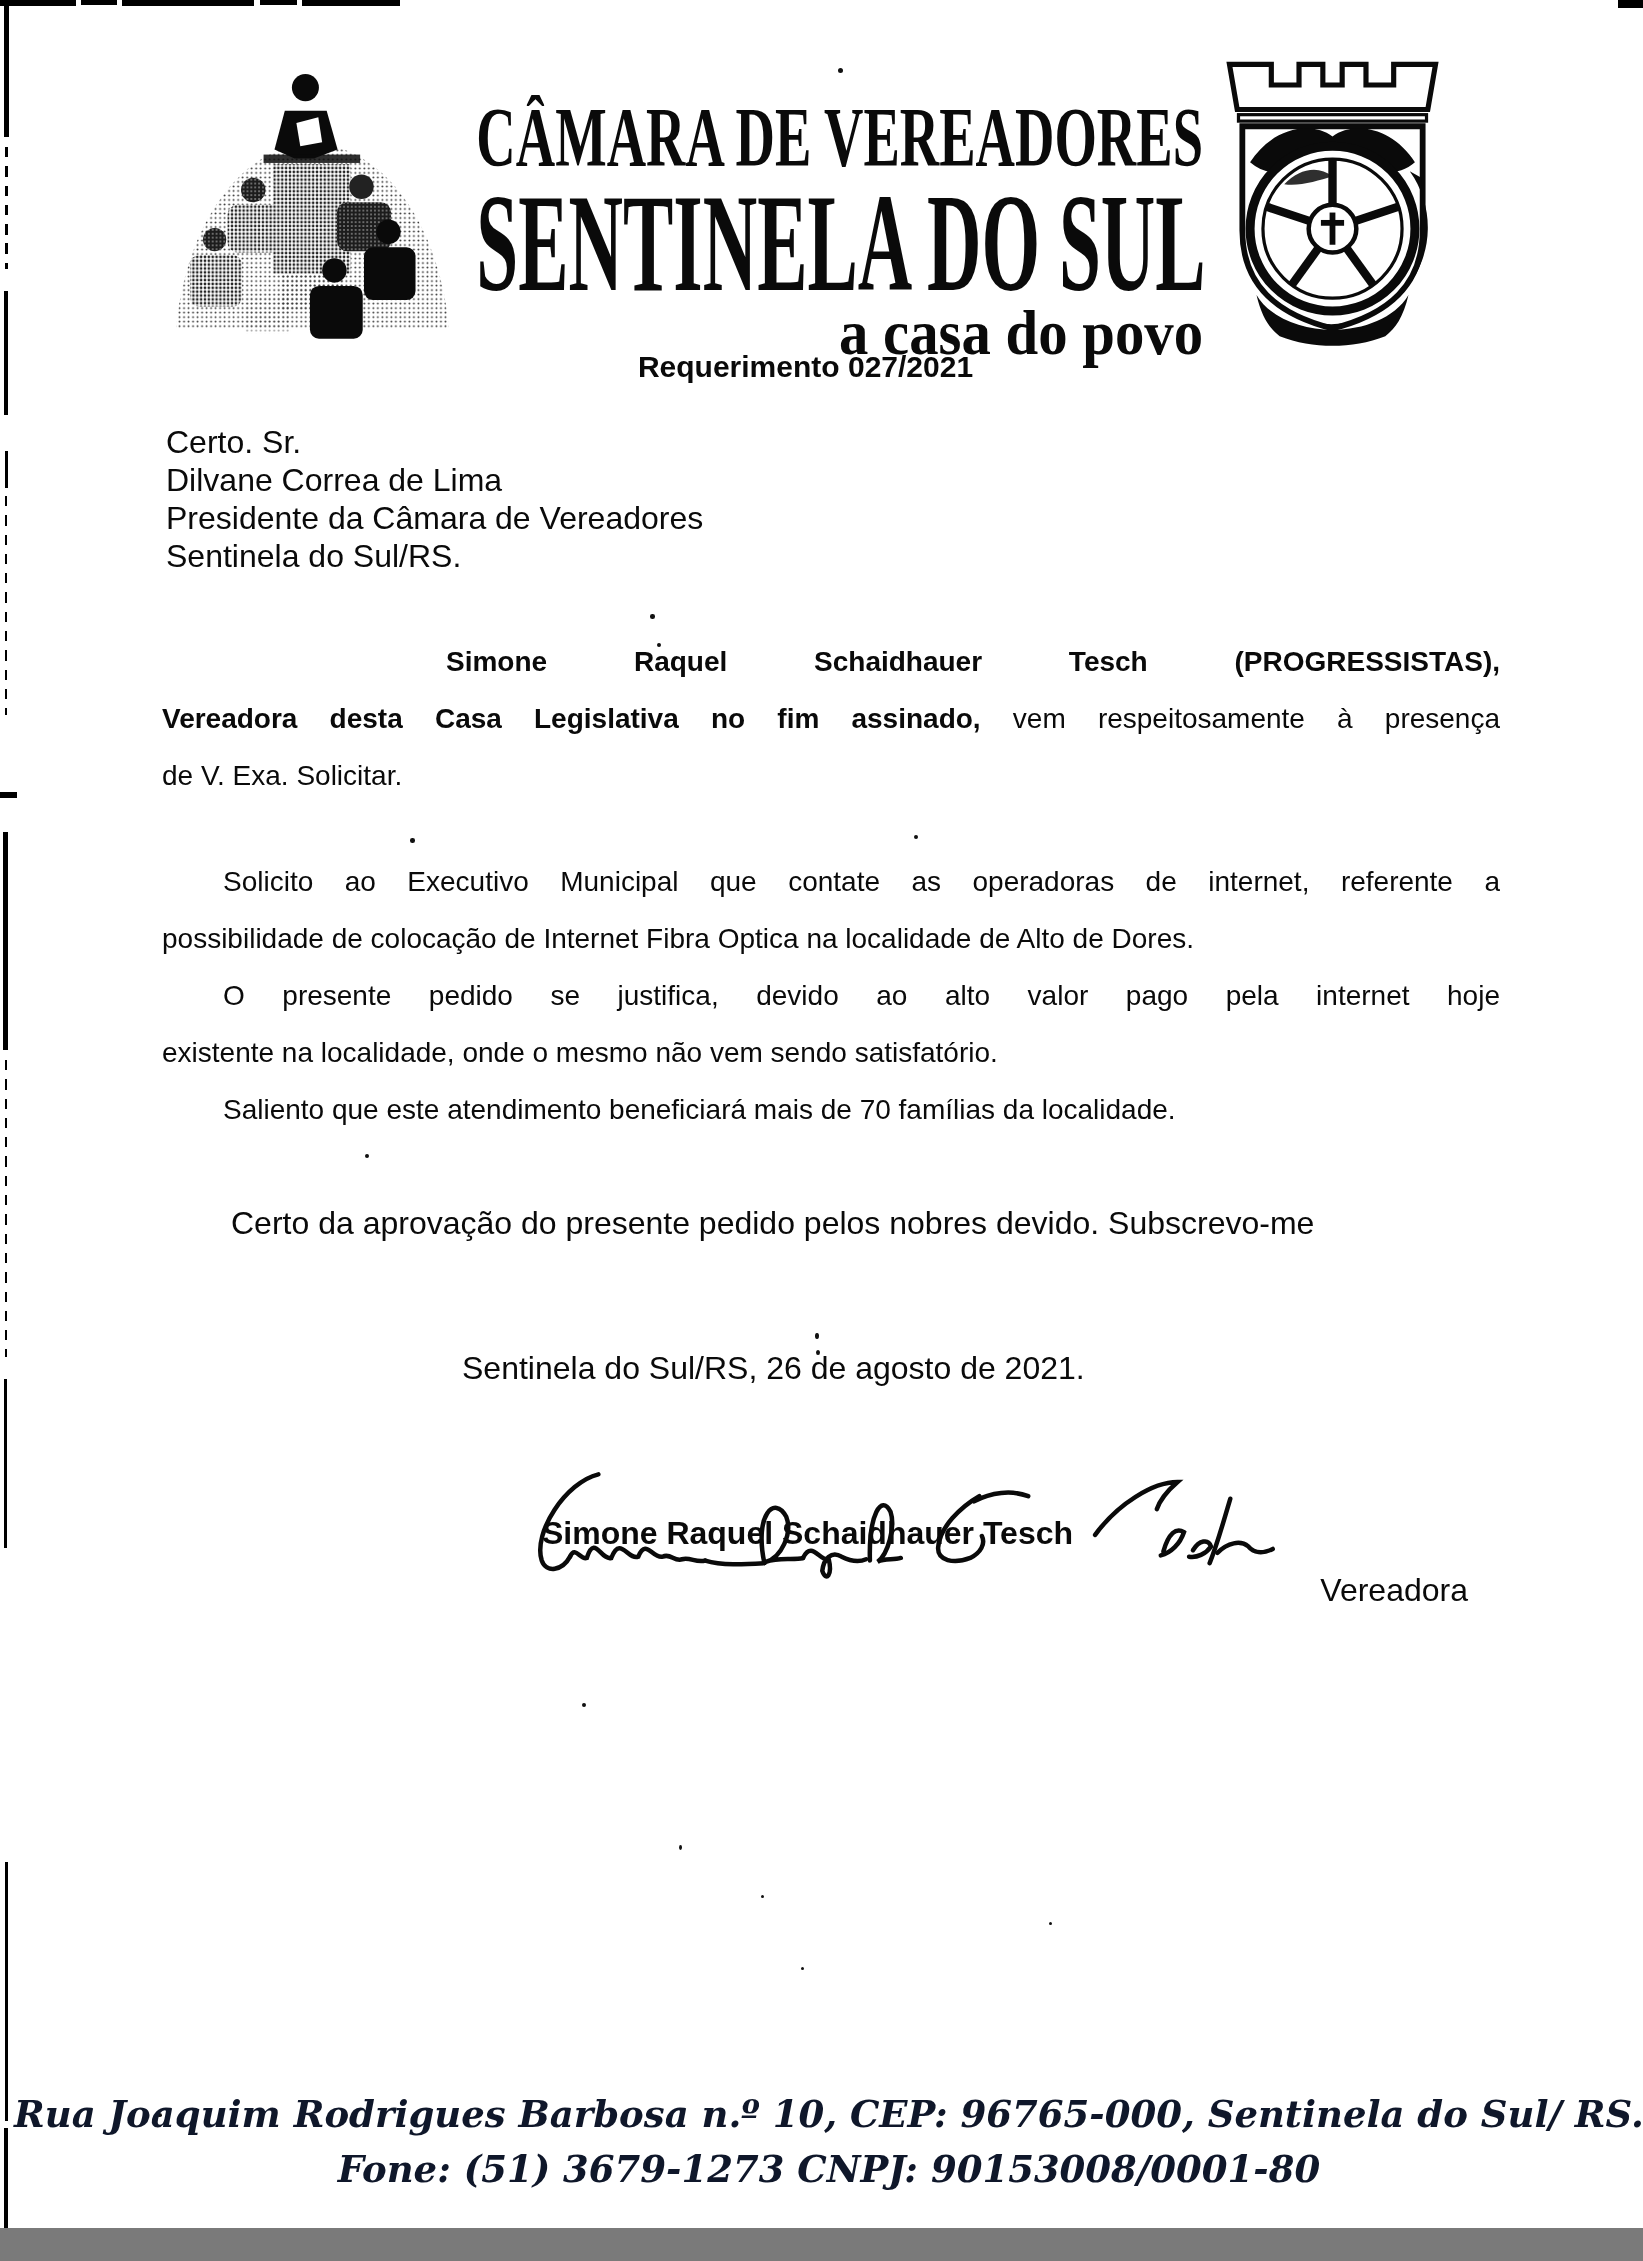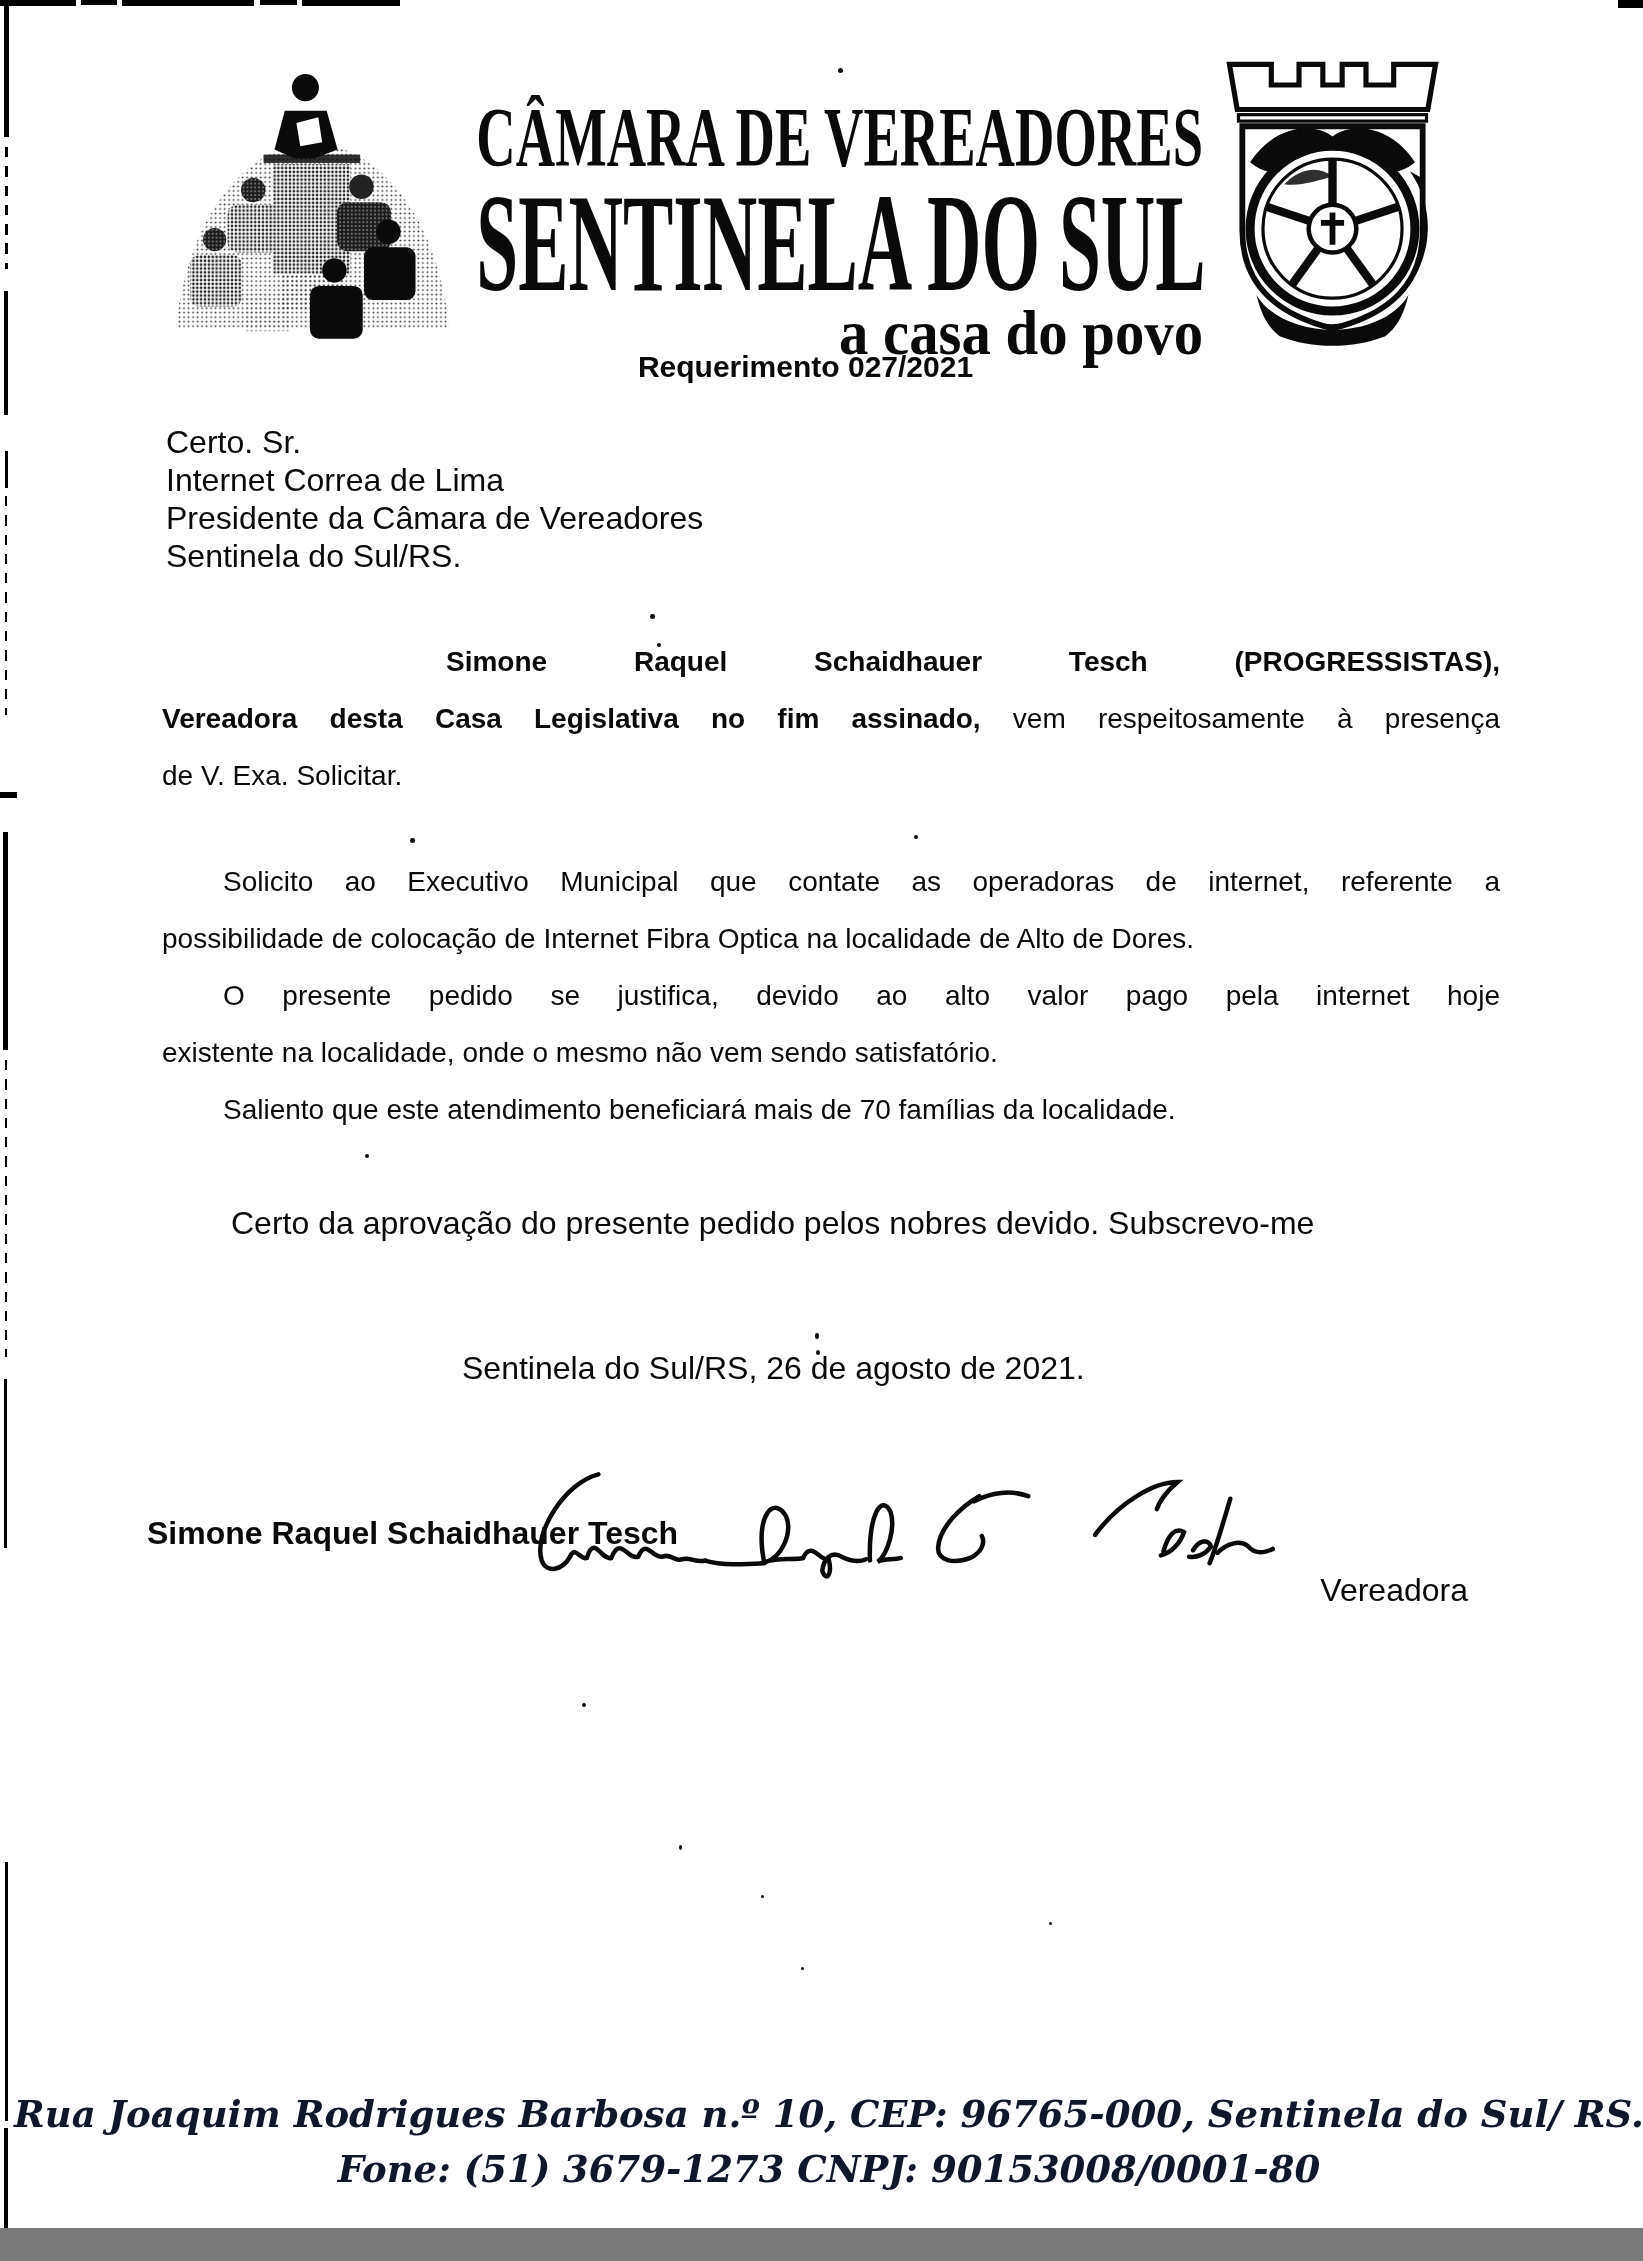--- a/index.html
+++ b/index.html
@@ -26,21 +26,21 @@
   .para .tline{height:57px;overflow:hidden;}
   .para .tline.just{text-align:justify;text-align-last:justify;}
   .b{font-weight:bold;}
   #p-intro{top:633px;}
   #p-request{top:853px;}
   .closing{position:absolute;top:1195px;left:231px;font-size:32px;line-height:57px;}
   .dateline{position:absolute;top:1340px;left:462px;font-size:32px;line-height:57px;}
   
   .sig-svg{position:absolute;left:483px;top:1437px;}
   .sig-name{
-    position:absolute;top:1515px;left:147px;width:1321px;
+    position:absolute;top:1515px;left:147px;width:1321px;text-align:center;
     font-size:32px;font-weight:bold;line-height:36px;
   }
   .sig-role{
     position:absolute;top:1572px;left:147px;width:1321px;text-align:right;
     font-size:32px;line-height:36px;
   }
   
   .letter-footer{
     position:absolute;top:2087px;left:14px;width:1630px;text-align:center;
     font-family:"DejaVu Serif","Liberation Serif",serif;font-style:italic;font-weight:bold;
@@ -158,21 +158,21 @@
       </g>
 
       <path d="M 52 368 C 95 440 245 440 288 368 C 280 402 268 420 252 432 C 200 452 140 452 88 432 C 72 420 60 402 52 368 Z" fill="#0a0a0a"></path>
     </svg>
   </header>
 
   <div class="doc-title">Requerimento 027/2021</div>
 
   <div class="recipient" id="recipient">
       <div>Certo. Sr.</div>
-      <div>Internet Correa de Lima</div>
+      <div>Dilvane Correa de Lima</div>
       <div>Presidente da Câmara de Vereadores</div>
       <div>Sentinela do Sul/RS.</div>
     </div>
 
   <div class="para" id="p-intro">
       <div class="tline just" style="text-indent: 284px;"><span class="b">Simone Raquel Schaidhauer Tesch (PROGRESSISTAS),</span></div>
       <div class="tline just" style="text-indent: 0px;"><span class="b">Vereadora desta Casa Legislativa no fim assinado,</span><span> vem respeitosamente à presença</span></div>
       <div class="tline" style="text-indent: 0px;"><span>de V. Exa. Solicitar.</span></div>
     </div>
   <div class="para" id="p-request">

